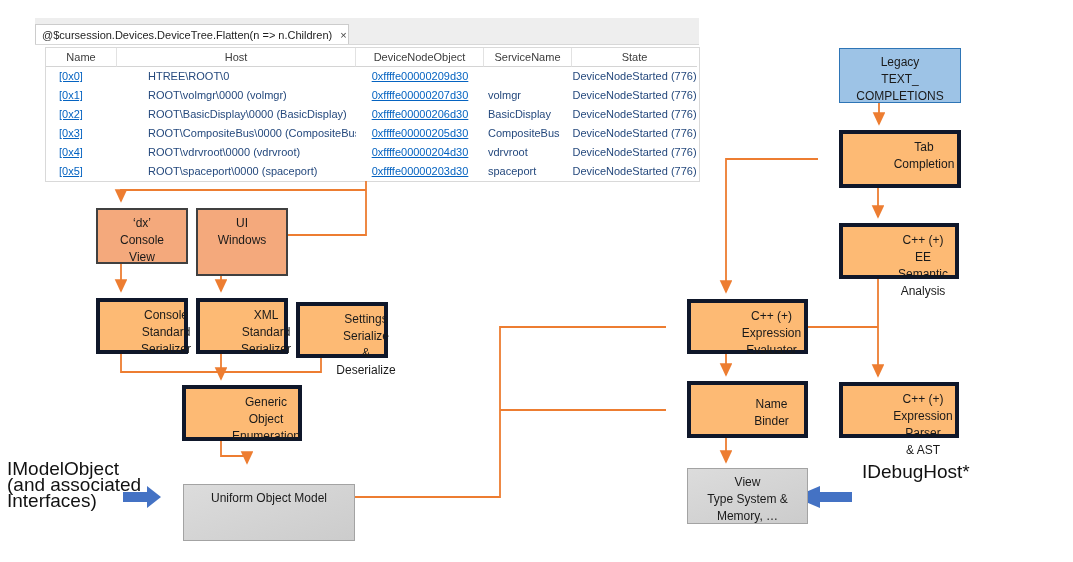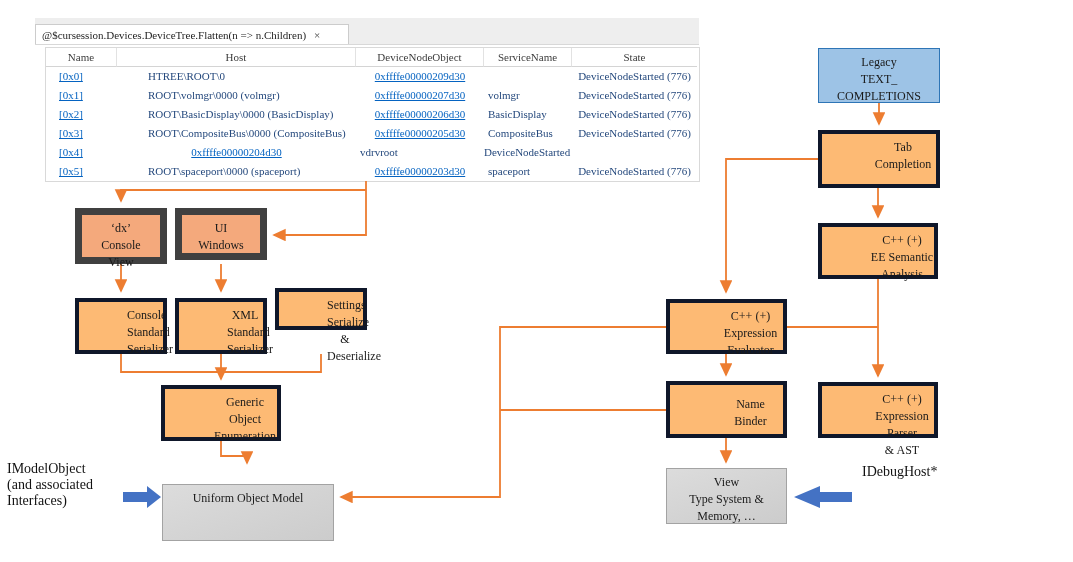--- a/index.html
+++ b/index.html
@@ -1,17 +1,17 @@
 <!DOCTYPE html>
 <html><head>
 <meta charset="utf-8">
 <style>
   html,body{margin:0;padding:0;background:#ffffff;}
   .stage{position:relative;width:1073px;height:562px;background:#ffffff;overflow:hidden;
-         font-family:Liberation Serif, serif;color:#1a1a1a;border-radius:27px;}
+         font-family:Liberation Sans, sans-serif;color:#1a1a1a;border-radius:27px;}
 
   
   .tabstrip{position:absolute;left:35px;top:18px;width:664px;height:26px;background:#eeeeee;border-bottom:1px solid #d8d8d8;}
   .tab-active{position:absolute;left:0;top:6px;width:314px;height:20px;background:#ffffff;
               border:1px solid #cccccc;border-bottom:none;display:flex;align-items:center;
               padding:0 6px;box-sizing:border-box;font-size:11px;color:#1e1e1e;white-space:nowrap;}
   .tab-close{margin-left:8px;font-size:11px;color:#444;cursor:pointer;}
 
   
   .watch{position:absolute;left:45px;top:47px;width:655px;background:#ffffff;
@@ -21,30 +21,30 @@
   .thead .tcell:last-child{border-right:none;}
   .tcell{overflow:hidden;white-space:nowrap;}
   .c-name{padding-left:13px;}
   .c-value{padding-left:31px;color:#25497d;}
   .c-dno{text-align:center;}
   .c-svc{padding-left:4px;color:#25497d;}
   .c-state{text-align:center;color:#25497d;}
   .lnk{color:#0563c1;text-decoration:underline;cursor:pointer;}
 
   
-  .node{position:absolute;box-sizing:border-box;display:flex;flex-direction:column;
-        justify-content:flex-start;padding-top:5px;text-align:center;font-size:12px;line-height:17px;}
+  .node{position:absolute;box-sizing:border-box;display:flex;flex-direction:column;align-items:center;
+        justify-content:flex-start;padding-top:5px;text-align:center;font-size:12px;line-height:17px;margin-left:21px;}
   .blue {background:#9dc3e6;border:1px solid #2e75b6;}
   .green{background:#fdba74;border:4px solid #0f172a;padding-left:48px;}
-  .orange{background:#f4a97c;border:7px solid #404040;}
+  .orange{background:#f4a97c;border:2px solid #404040;}
   .gray {background:linear-gradient(160deg,#dcdcdc,#cccccc);border:1px solid #a3a3a3;}
   .pt10{padding-top:11px;}
 
   
-  .freelabel{position:absolute;font-size:14px;line-height:16px;color:#111;}
+  .freelabel{position:absolute;font-size:19px;line-height:16px;color:#111;}
 
   svg.wires{position:absolute;left:0;top:0;}
 </style>
 </head>
 <body>
 
 <div class="stage">
 
   <div class="tabstrip">
     <div class="tab-active">
@@ -85,20 +85,21 @@
     </div>
     <div class="trow">
       <div class="tcell c-name"><span class="lnk">[0x3]</span></div>
       <div class="tcell c-value">ROOT\CompositeBus\0000 (CompositeBus)</div>
       <div class="tcell c-dno"><span class="lnk">0xffffe00000205d30</span></div>
       <div class="tcell c-svc">CompositeBus</div>
       <div class="tcell c-state">DeviceNodeStarted (776)</div>
     </div>
     <div class="trow">
       <div class="tcell c-name"><span class="lnk">[0x4]</span></div>
+      <div class="tcell c-value">ROOT\vdrvroot\0000 (vdrvroot)</div>
       <div class="tcell c-dno"><span class="lnk">0xffffe00000204d30</span></div>
       <div class="tcell c-svc">vdrvroot</div>
       <div class="tcell c-state">DeviceNodeStarted (776)</div>
     </div>
     <div class="trow">
       <div class="tcell c-name"><span class="lnk">[0x5]</span></div>
       <div class="tcell c-value">ROOT\spaceport\0000 (spaceport)</div>
       <div class="tcell c-dno"><span class="lnk">0xffffe00000203d30</span></div>
       <div class="tcell c-svc">spaceport</div>
       <div class="tcell c-state">DeviceNodeStarted (776)</div>
@@ -171,38 +172,38 @@
     <span>Type System &amp;</span>
     <span>Memory, …</span>
   </div>
 
   <div class="node orange" style="left:75px;top:208px;width:92px;height:56px;">
     <span>‘dx’</span>
     <span>Console</span>
     <span>View</span>
   </div>
 
-  <div class="node orange" style="left:175px;top:208px;width:92px;height:52px;">
+  <div class="node orange" style="left:175px;top:208px;width:92px;height:68px;">
     <span>UI</span>
     <span>Windows</span>
   </div>
 
   <div class="node green" style="left:75px;top:298px;width:92px;height:56px;">
     <span>Console</span>
     <span>Standard</span>
     <span>Serializer</span>
   </div>
 
   <div class="node green" style="left:175px;top:298px;width:92px;height:56px;">
     <span>XML</span>
     <span>Standard</span>
     <span>Serializer</span>
   </div>
 
-  <div class="node green" style="left:275px;top:288px;width:92px;height:42px;">
+  <div class="node green" style="left:275px;top:302px;width:92px;height:56px;">
     <span>Settings</span>
     <span>Serialize &amp;</span>
     <span>Deserialize</span>
   </div>
 
   <div class="node green" style="left:161px;top:385px;width:120px;height:56px;">
     <span>Generic</span>
     <span>Object</span>
     <span>Enumeration</span>
   </div>

